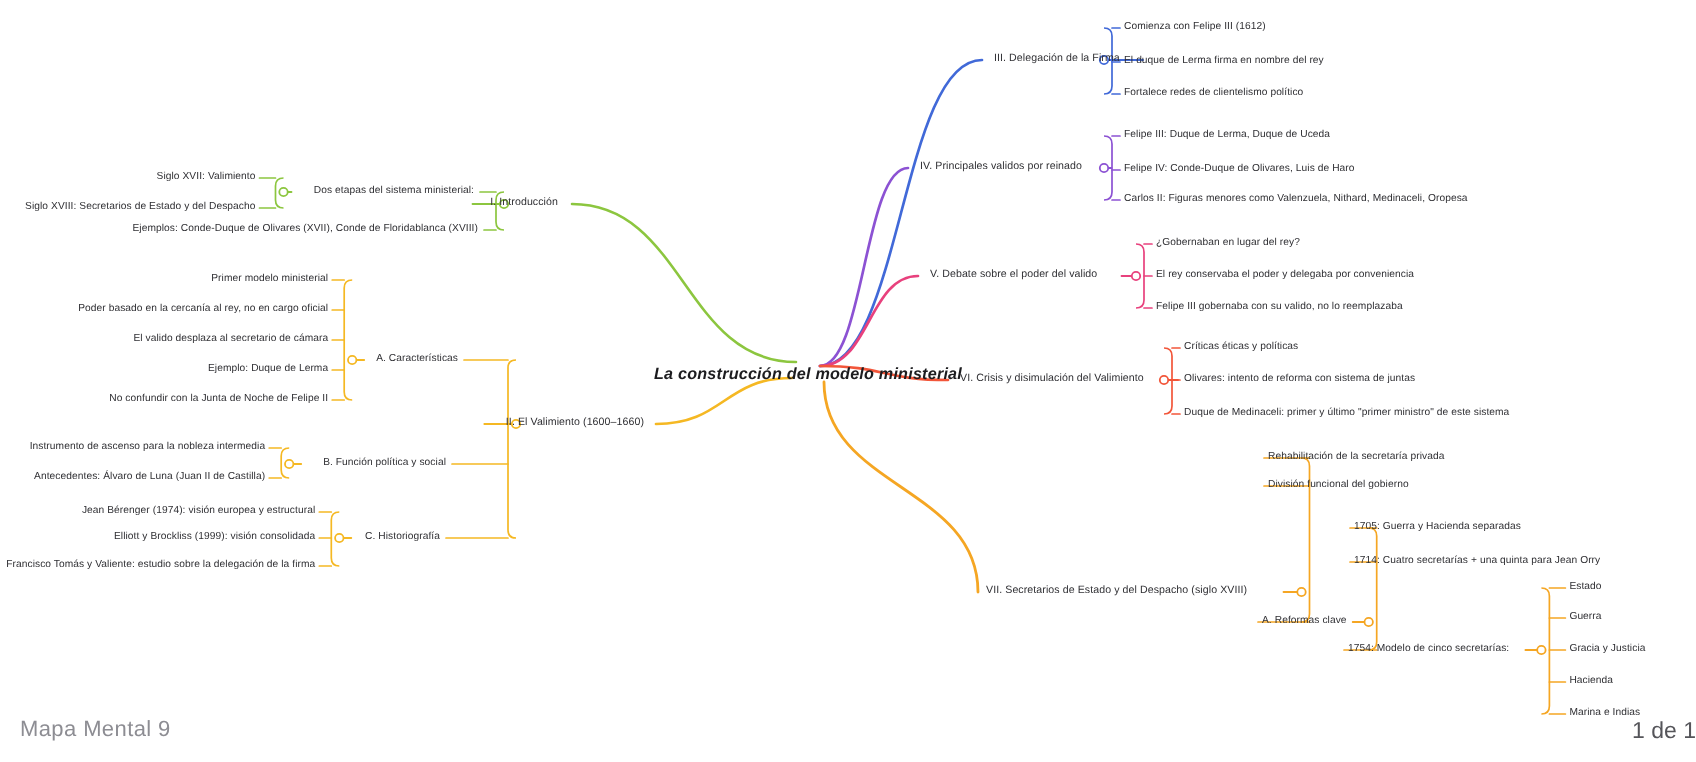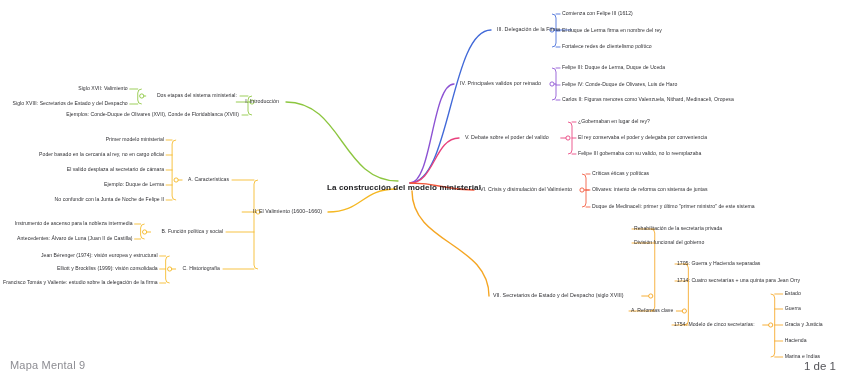--- a/index.html
+++ b/index.html
@@ -28,21 +28,21 @@
     transform:translate(-50%,-50%);
     letter-spacing:.1px;
   }
   .branch-lbl{ font-size:5.3px; color:#303034; }
   .footer-title{
     position:absolute;left:10px;top:359px;
     font-size:11px;color:#8d8d93;
     letter-spacing:.2px;
   }
   .footer-page{
-    position:absolute;right:12px;top:360px;
+    position:absolute;right:0;top:360px;
     font-size:11.5px;color:#55555a;
   }
 </style>
 </head>
 <body>
 
 <svg id="map" viewBox="0 0 848 381">
     <path d="M 410 183 C 450.5 183, 450.5 30, 491 30" stroke="#4169d8" stroke-width="1.35" fill="none" stroke-linecap="round"></path>
     <line x1="571.55" y1="30" x2="552" y2="30" stroke="#4169d8" stroke-width="0.9" stroke-linecap="round"></line>
     <circle cx="552" cy="30" r="2.1" fill="#ffffff" stroke="#4169d8" stroke-width="0.9"></circle>
@@ -149,21 +149,21 @@
     <circle cx="770.7" cy="325" r="2.1" fill="#ffffff" stroke="#f5a623" stroke-width="0.9"></circle>
     <path d="M 770.7 294 Q 774.7 294 774.7 298
              L 774.7 353 Q 774.7 357 770.7 357" stroke="#f5a623" stroke-width="0.85" fill="none"></path>
     <line x1="774.7" y1="294" x2="782.7" y2="294" stroke="#f5a623" stroke-width="0.85" stroke-linecap="round"></line>
     <line x1="774.7" y1="309" x2="782.7" y2="309" stroke="#f5a623" stroke-width="0.85" stroke-linecap="round"></line>
     <line x1="774.7" y1="325" x2="782.7" y2="325" stroke="#f5a623" stroke-width="0.85" stroke-linecap="round"></line>
     <line x1="774.7" y1="341" x2="782.7" y2="341" stroke="#f5a623" stroke-width="0.85" stroke-linecap="round"></line>
     <line x1="774.7" y1="357" x2="782.7" y2="357" stroke="#f5a623" stroke-width="0.85" stroke-linecap="round"></line>
   </svg>
 
-<div class="central" style="left:404px;top:187px;">La construcción del modelo ministerial</div>
+<div class="central" style="left:404px;top:187px;font-style:italic;">La construcción del modelo ministerial</div>
 
 <div class="footer-title">Mapa Mental 9</div>
 <div class="footer-page">1 de 1</div>
 
 <div class="lbl r branch-lbl" style="left: 497px; top: 30px;">III. Delegación de la Firma</div>
 <div class="lbl r" style="left: 562px; top: 14px;">Comienza con Felipe III (1612)</div>
 <div class="lbl r" style="left: 562px; top: 31px;">El duque de Lerma firma en nombre del rey</div>
 <div class="lbl r" style="left: 562px; top: 47px;">Fortalece redes de clientelismo político</div>
 <div class="lbl r branch-lbl" style="left: 460px; top: 84px;">IV. Principales validos por reinado</div>
 <div class="lbl r" style="left: 562px; top: 68px;">Felipe III: Duque de Lerma, Duque de Uceda</div>

